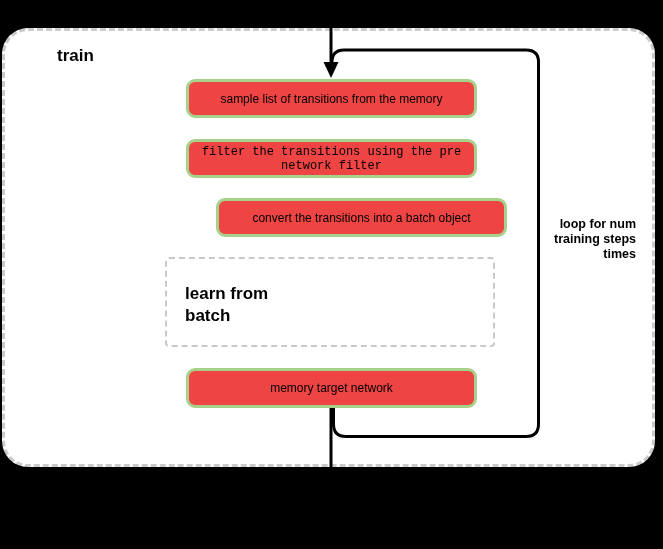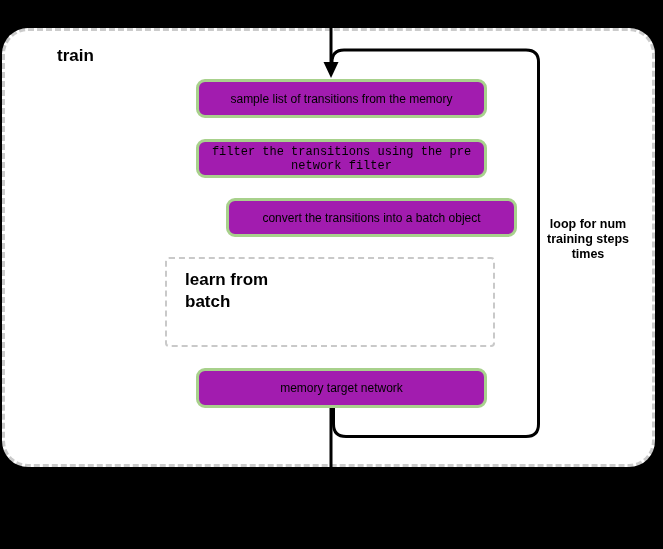--- a/index.html
+++ b/index.html
@@ -37,24 +37,24 @@
     margin-left: 20px;
   }
   svg.flow {
     position: absolute;
     left: 0;
     top: 0;
     z-index: 1;
   }
   .step {
     position: absolute;
-    left: 196px;
+    left: 186px;
     width: 291px;
     height: 40px;
-    background: #a21caf;
+    background: #ef4444;
     border: 3px solid #a8d18c;
     border-radius: 9px;
     box-sizing: border-box;
     display: flex;
     align-items: center;
     justify-content: center;
     text-align: center;
     font-size: 12px;
     line-height: 14px;
     z-index: 2;
@@ -71,32 +71,32 @@
     height: 90px;
     background: #ffffff;
     border: 2px dashed #c9c9c9;
     border-radius: 4px;
     box-sizing: border-box;
     z-index: 2;
   }
   .subprocess-label {
     position: absolute;
     left: 18px;
-    top: 10px;
+    top: 24px;
     font-size: 17px;
     font-weight: bold;
     line-height: 22px;
     white-space: pre-line;
   }
   .loop-annotation {
     position: absolute;
     left: 540px;
     top: 217px;
     width: 96px;
-    text-align: center;
+    text-align: right;
     font-size: 12.5px;
     font-weight: bold;
     line-height: 15px;
     white-space: pre-line;
     z-index: 2;
   }
 </style>
 </head>
 <body>
 

